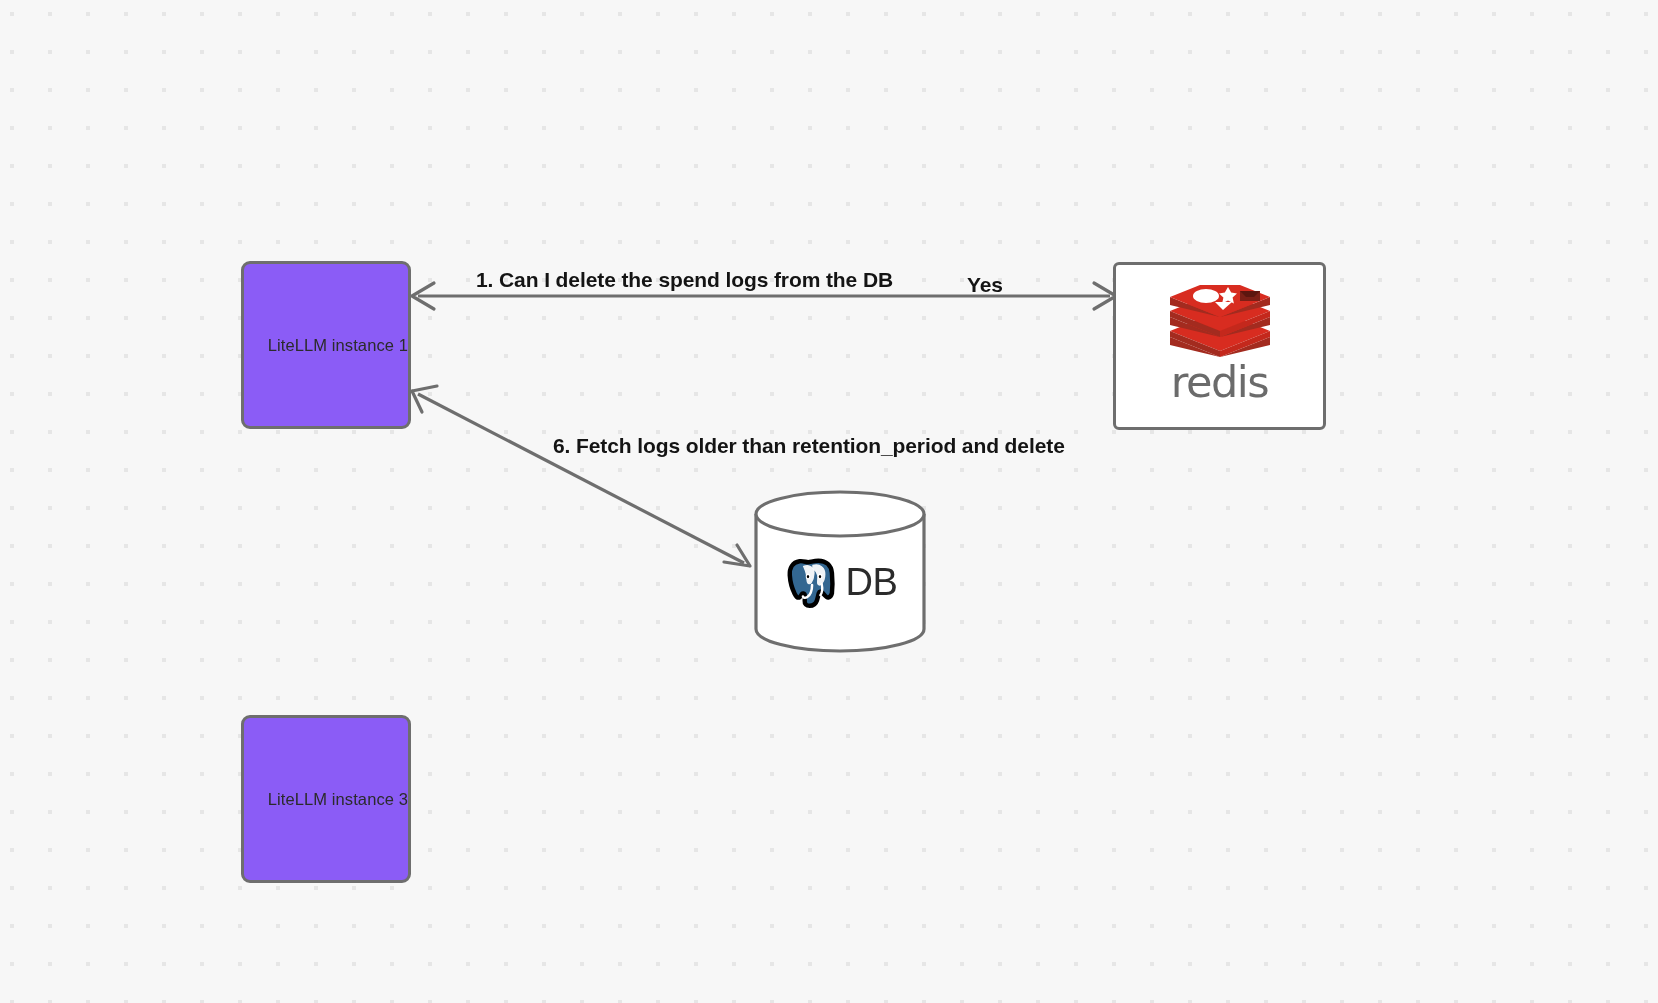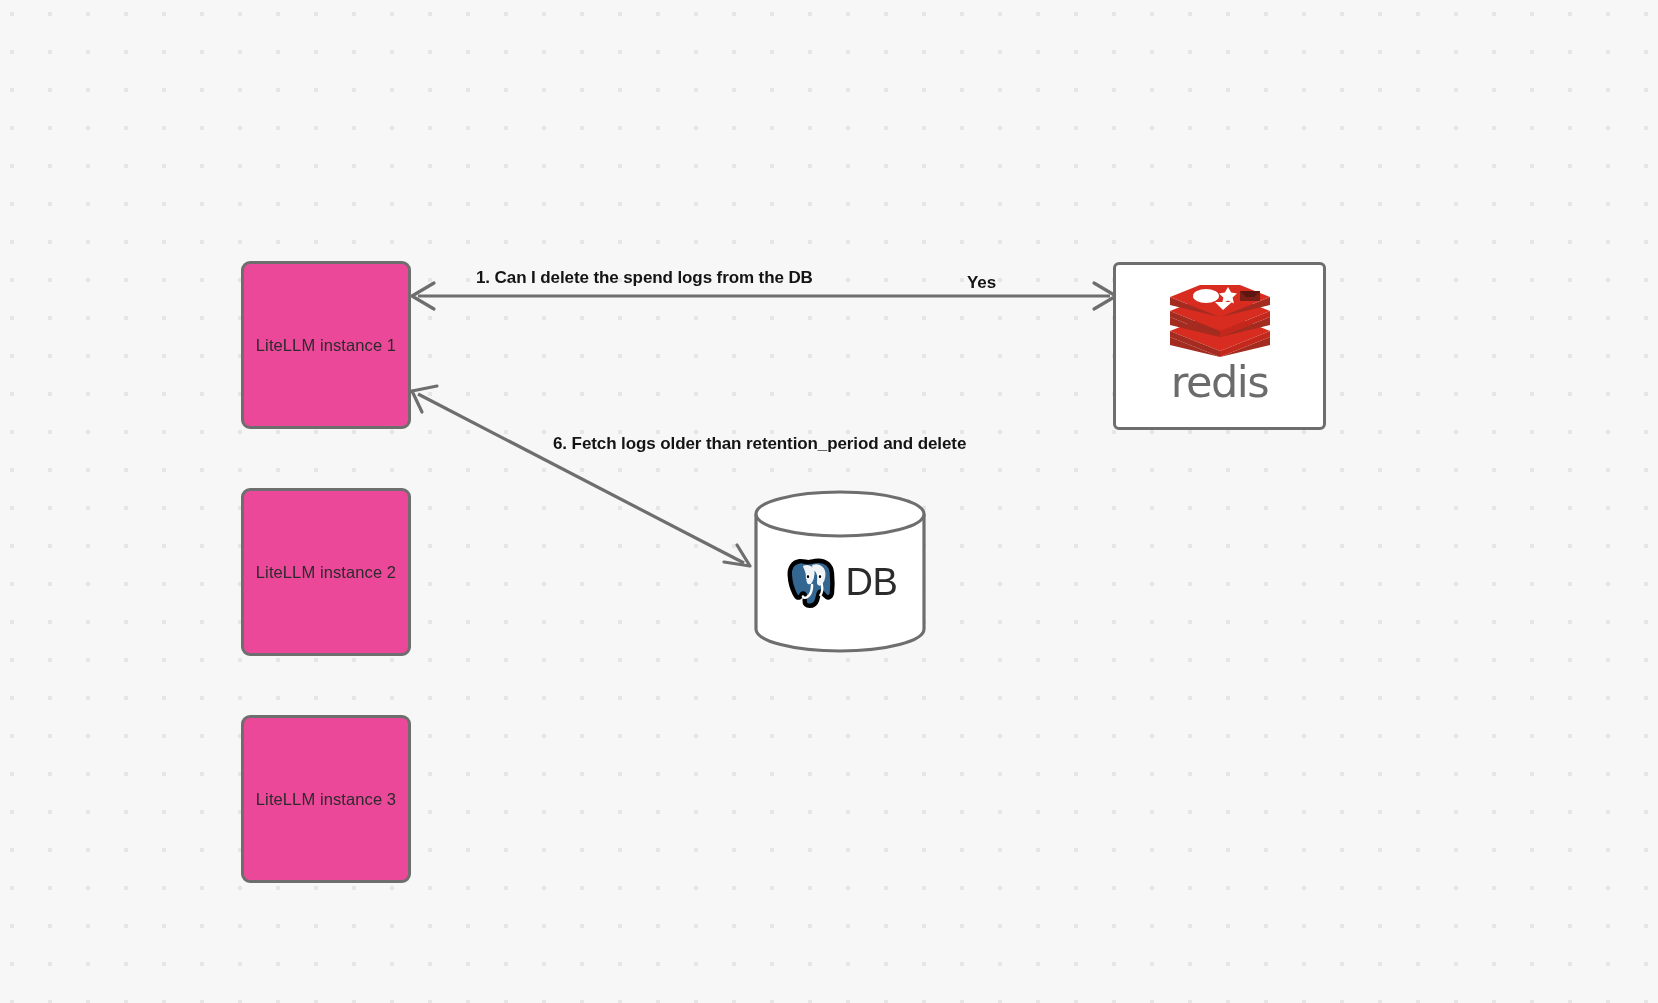--- a/index.html
+++ b/index.html
@@ -37,27 +37,27 @@
     position: absolute;
     left: 0;
     top: 0;
     width: 1658px;
     height: 1003px;
     pointer-events: none;
   }
 
   .node-box {
     position: absolute;
-    background: #ec4899;
+    background: #8b5cf6;
     border: 3.2px solid #6e6e6e;
     border-radius: 9px;
     box-sizing: border-box;
     display: flex;
     align-items: center;
-    justify-content: center;
+    justify-content: flex-end;
   }
   .node-box .node-label {
     font-size: 16.5px;
     color: #2b2b2b;
     font-family: "Liberation Sans", sans-serif;
     letter-spacing: 0.1px;
   }
 
   #node-litellm-1 { left: 241px; top: 261px; width: 170px; height: 168px; }
   #node-litellm-2 { left: 241px; top: 488px; width: 170px; height: 168px; }
@@ -122,21 +122,21 @@
   .db-text {
     font-size: 38px;
     color: #2b2b2b;
     font-family: "Liberation Sans", sans-serif;
     letter-spacing: -0.5px;
     margin-left: 1px;
   }
 
   .edge-label {
     position: absolute;
-    font-size: 17px;
+    font-size: 21px;
     font-weight: bold;
     color: #141414;
     white-space: nowrap;
     font-family: "Liberation Sans", sans-serif;
     letter-spacing: -0.1px;
   }
   #edge-label-1 { left: 476px; top: 268px; }
   #edge-label-1-yes { left: 967px; top: 273px; }
   #edge-label-2 { left: 553px; top: 434px; }
 </style>
@@ -159,23 +159,20 @@
       <line x1="418" y1="394" x2="744" y2="563" stroke="#6e6e6e" stroke-width="3.2" stroke-linecap="butt"></line>
       <path d="M 412 391 L 437 386 M 412 391 L 422 412" stroke="#6e6e6e" stroke-width="3.2" fill="none" stroke-linecap="round" stroke-linejoin="round"></path>
       <path d="M 750 566 L 724 562 M 750 566 L 737 545" stroke="#6e6e6e" stroke-width="3.2" fill="none" stroke-linecap="round" stroke-linejoin="round"></path>
     </g>
   </svg>
 
   <div class="node-box" id="node-litellm-1">
     <span class="node-label">LiteLLM instance 1</span>
   </div>
 
-  <div class="node-box" id="node-litellm-2">
-    <span class="node-label">LiteLLM instance 2</span>
-  </div>
 
   <div class="node-box" id="node-litellm-3">
     <span class="node-label">LiteLLM instance 3</span>
   </div>
 
   <div id="node-redis">
     <div id="redis-logo-wrap">
       <svg width="104" height="74" viewBox="0 0 104 74" xmlns="http://www.w3.org/2000/svg">
 
         <path d="M 2 52 L 52 72 L 102 52 L 102 60 L 52 72 L 2 60 Z" fill="#a32b1f"></path>

